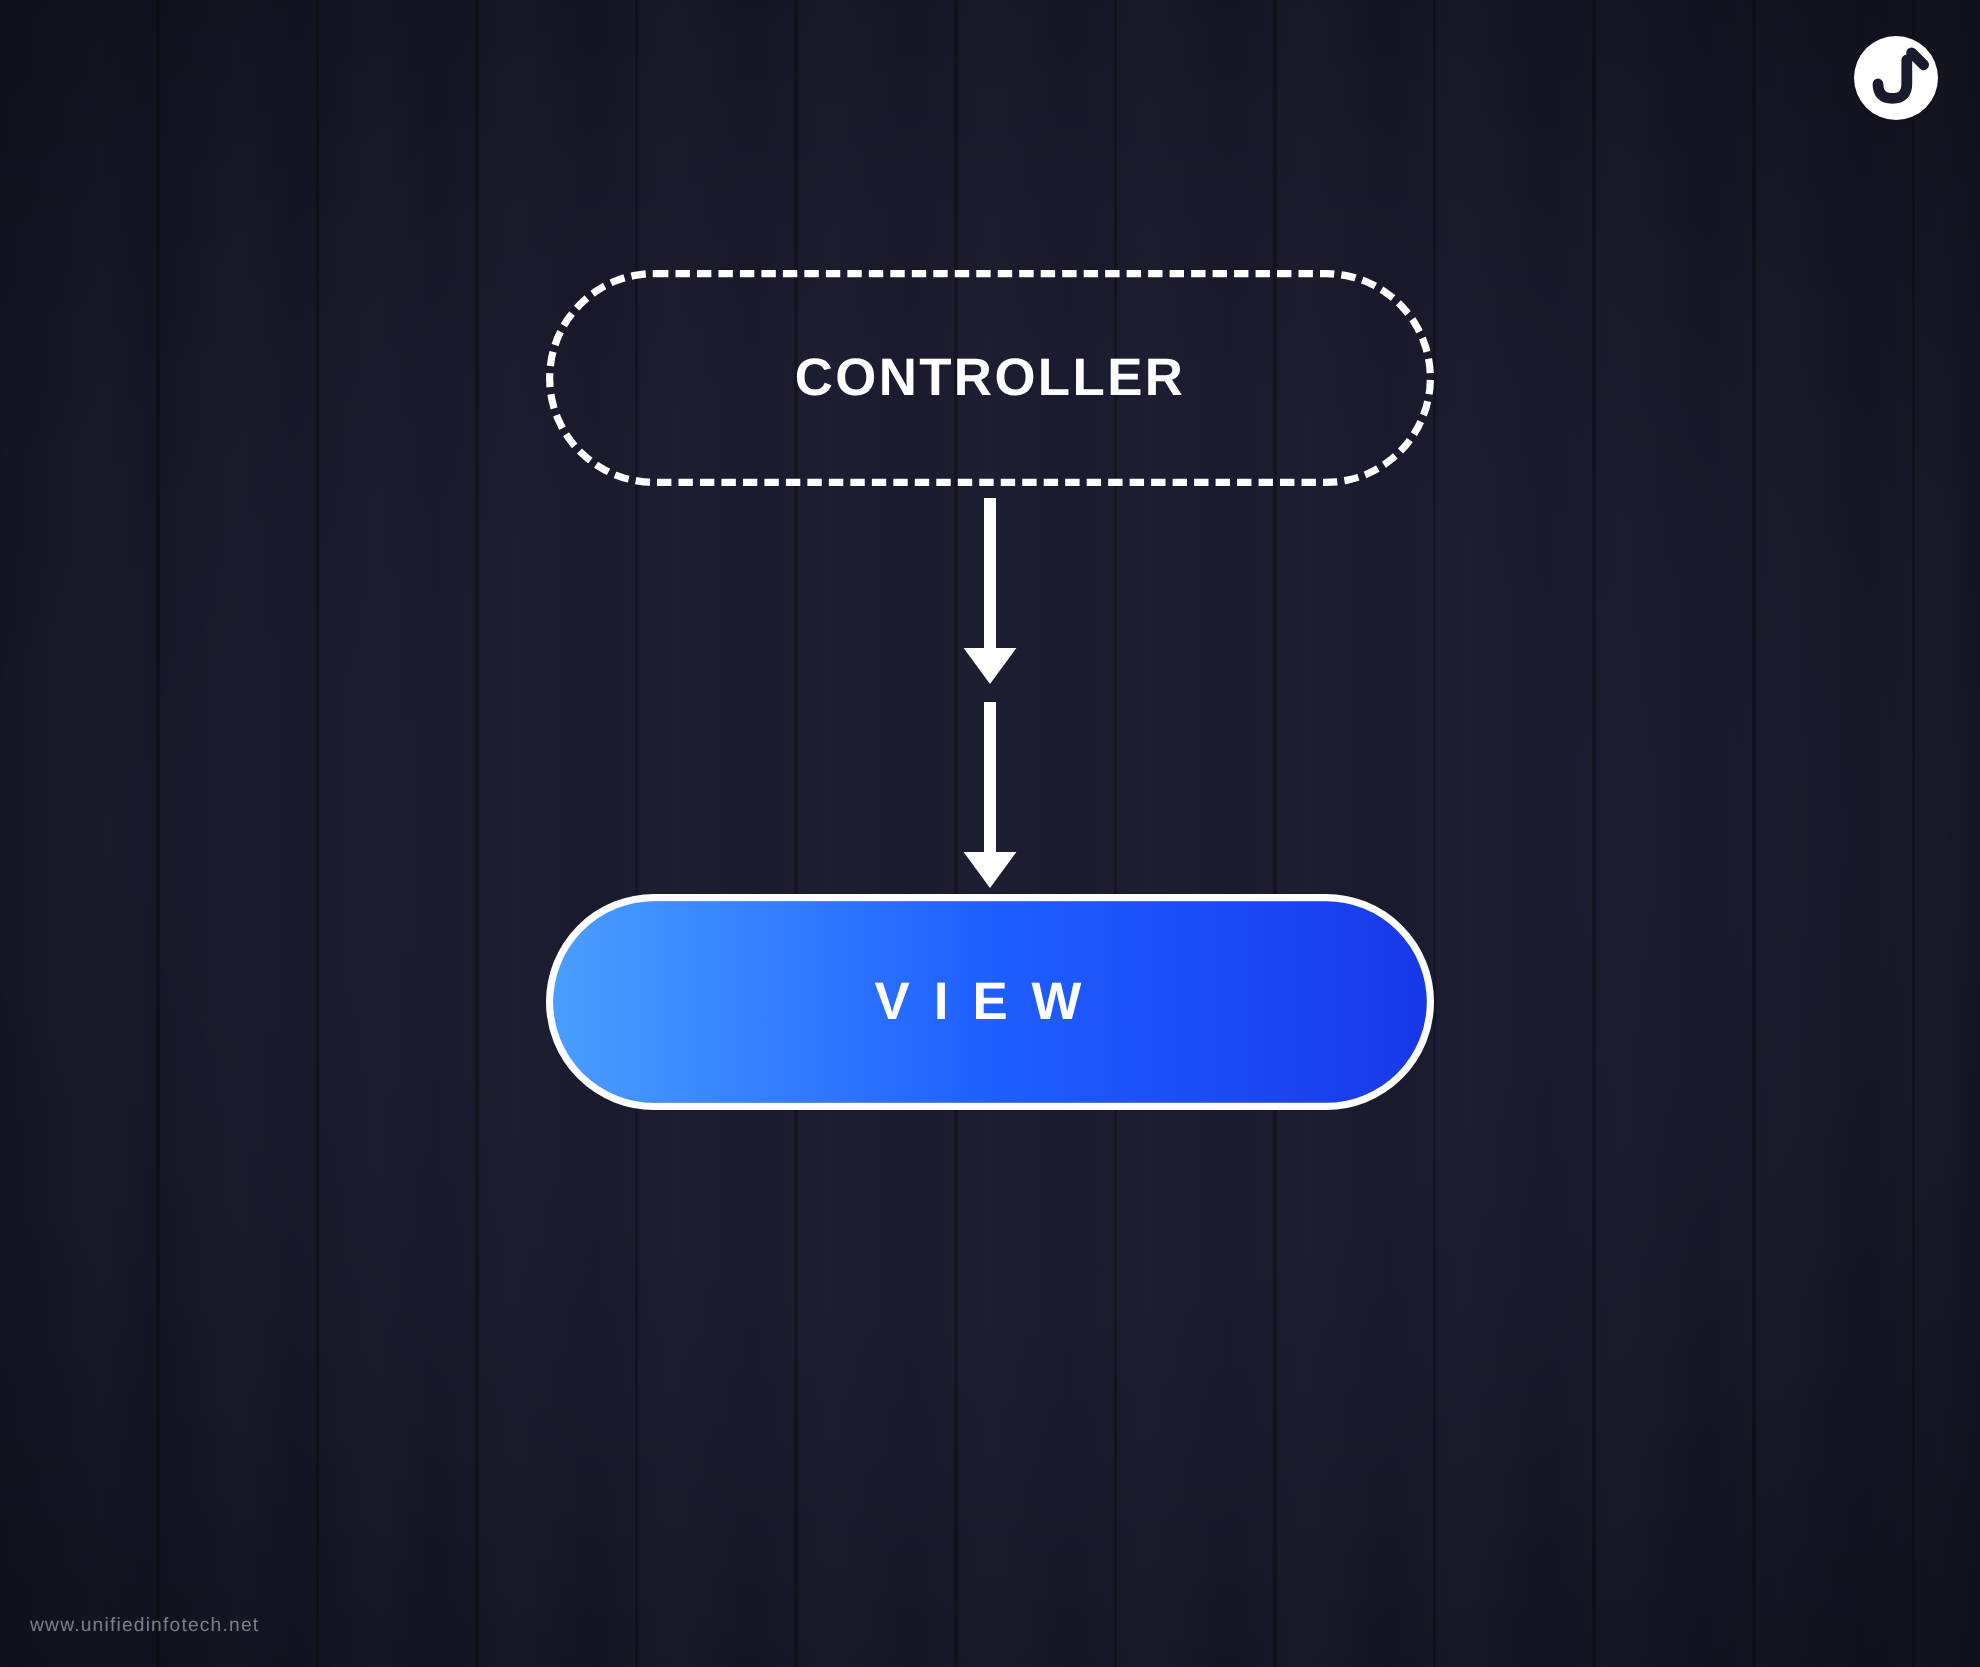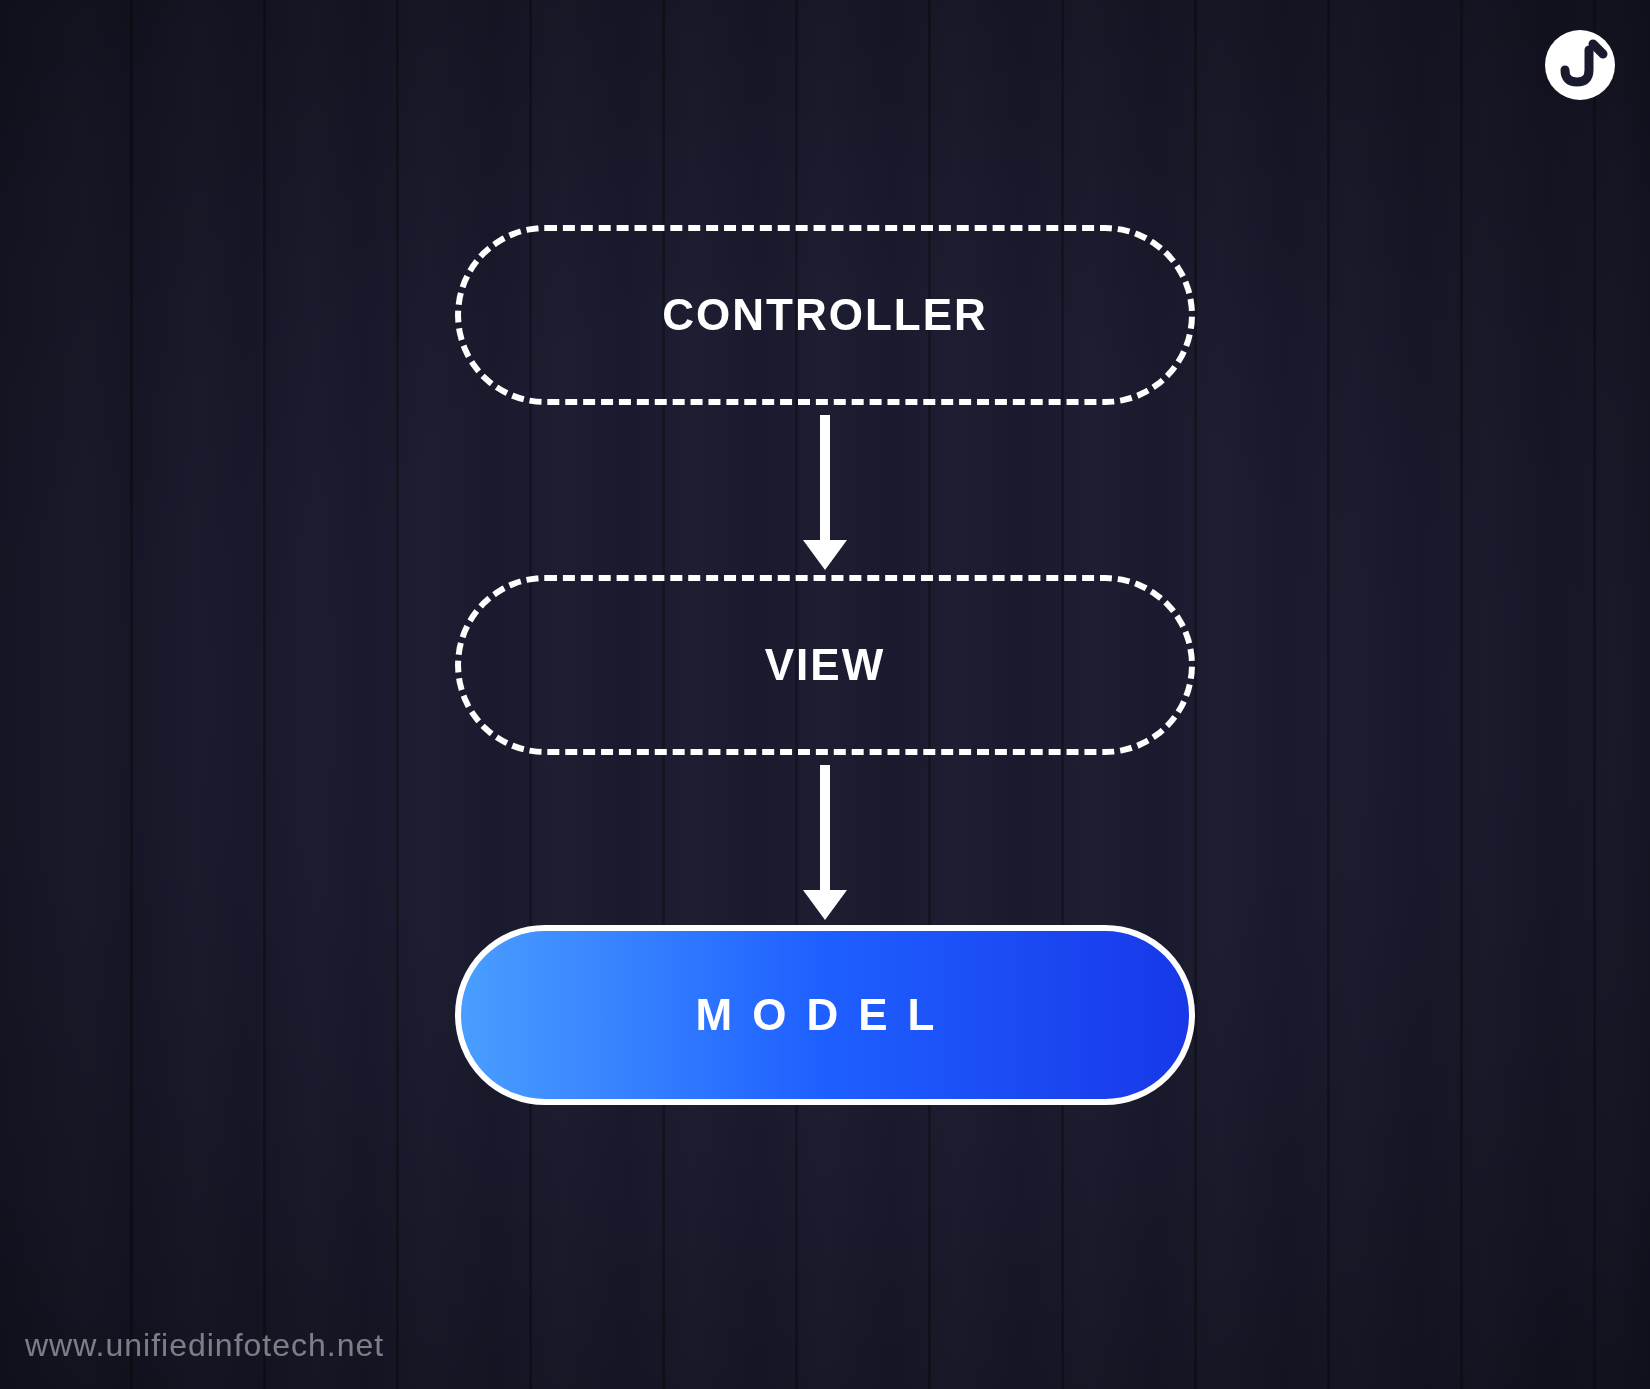--- a/index.html
+++ b/index.html
@@ -121,21 +121,21 @@
       border-left: 22px solid transparent;
       border-right: 22px solid transparent;
       border-top: 30px solid #ffffff;
     }
     
     .footer-text {
       position: absolute;
       bottom: 25px;
       left: 25px;
       color: rgba(255, 255, 255, 0.45);
-      font-size: 32px;
+      font-size: 16px;
       letter-spacing: 1px;
       z-index: 10;
     }
   </style>
 </head>
 <body>
 
 <div class="logo">
   <svg viewBox="0 0 70 70" xmlns="http://www.w3.org/2000/svg">
     <circle cx="35" cy="35" r="35" fill="#ffffff"></circle>
@@ -148,28 +148,25 @@
 
   <div class="node node-dashed">
     <span>CONTROLLER</span>
   </div>
 
   <div class="arrow">
     <div class="arrow-line"></div>
     <div class="arrow-head"></div>
   </div>
 
-  <div class="node node-dashed">
-    <span>VIEW</span>
-  </div>
 
   <div class="arrow">
     <div class="arrow-line"></div>
     <div class="arrow-head"></div>
   </div>
 
   <div class="node node-solid">
-    <span>MODEL</span>
+    <span>VIEW</span>
   </div>
 
 </div>
 
 <div class="footer-text">www.unifiedinfotech.net</div>
 
 </body></html>

